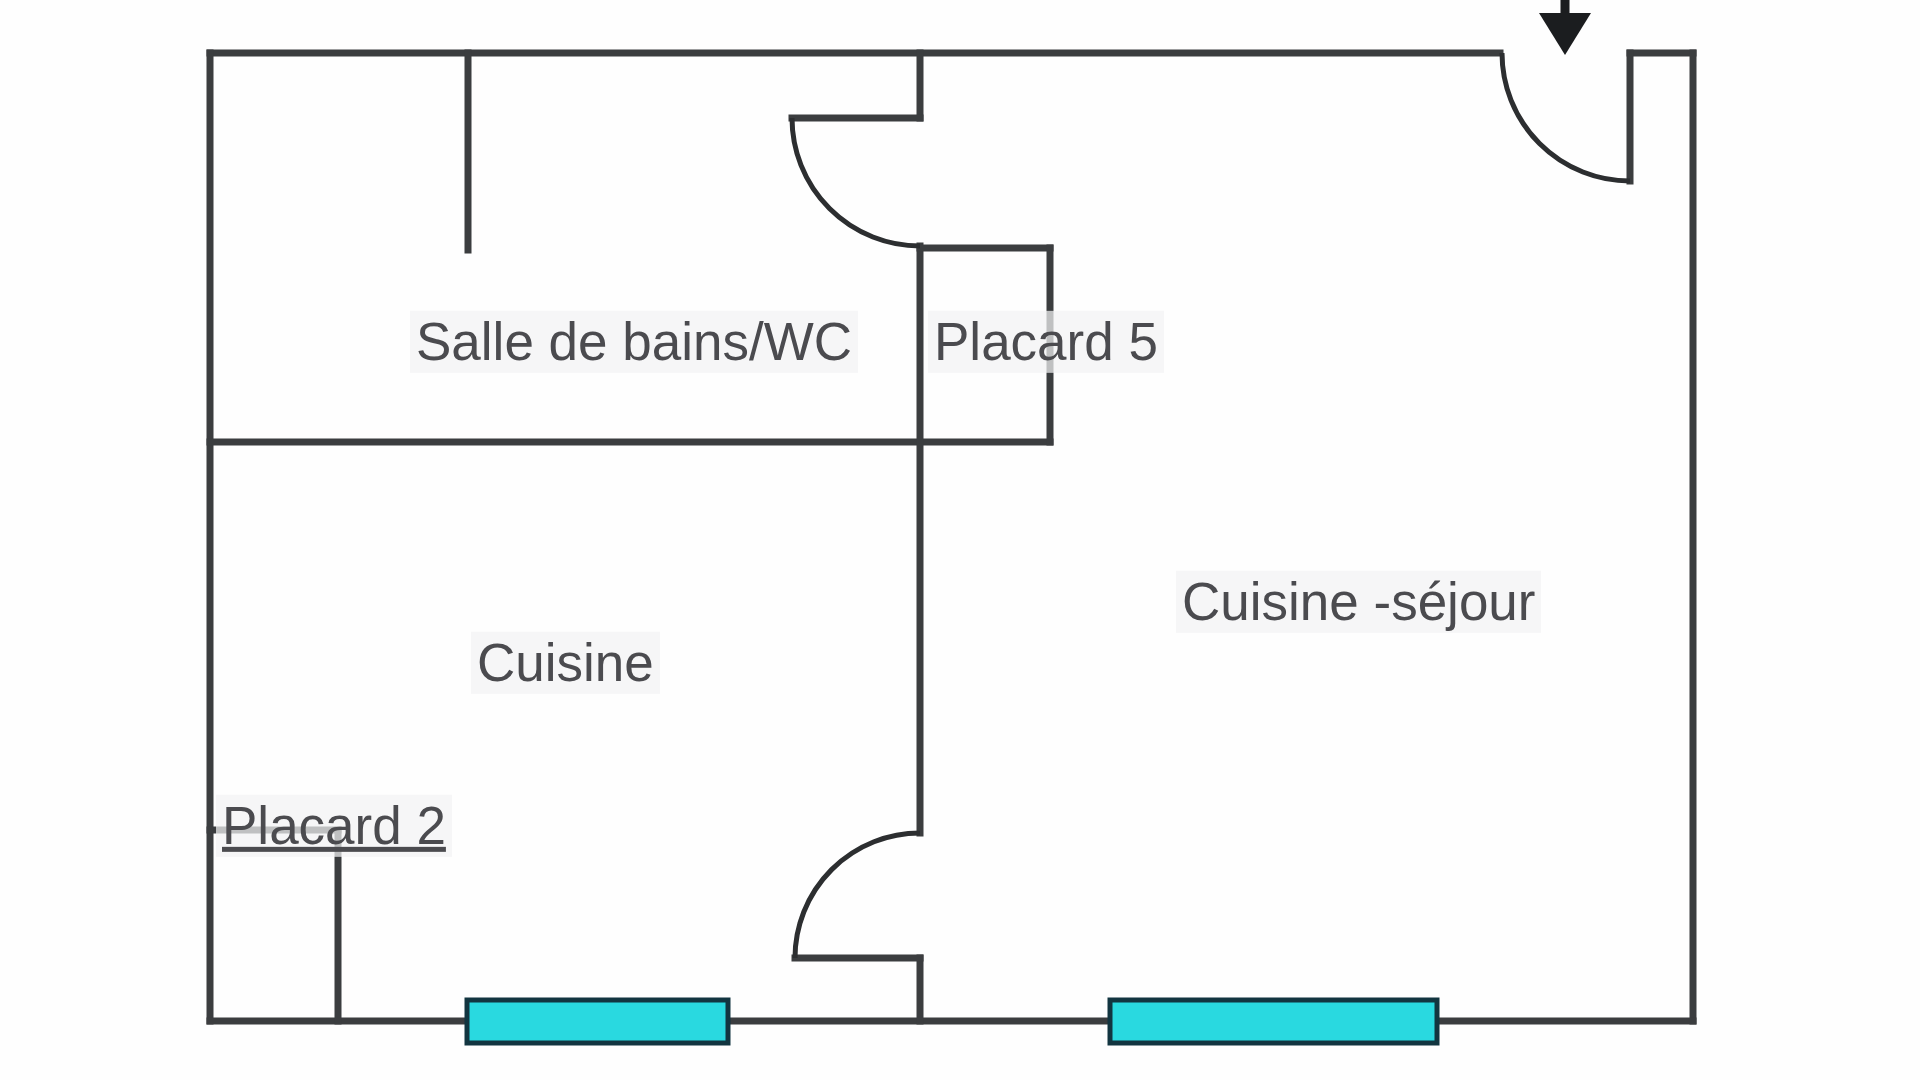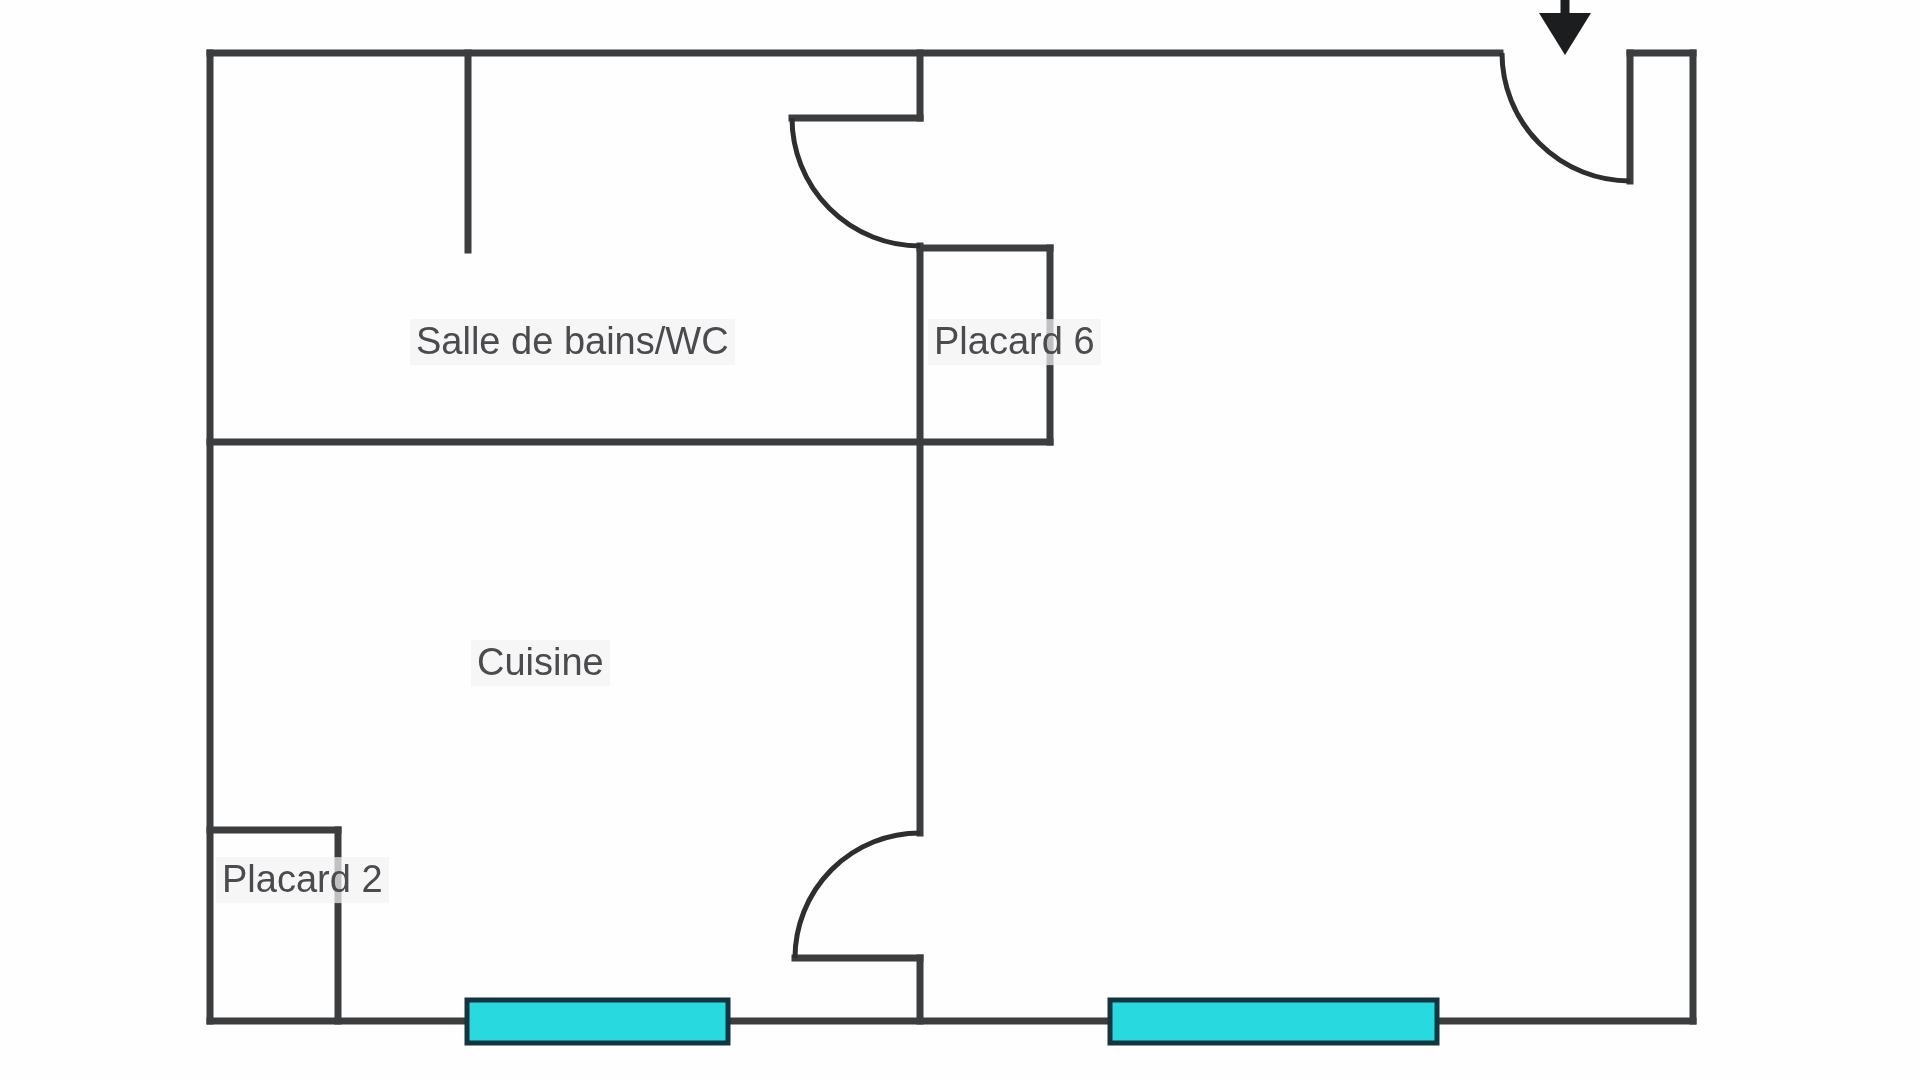--- a/index.html
+++ b/index.html
@@ -50,21 +50,21 @@
     stroke-width: 9;
     fill: none;
   }
   .arrow-head {
     fill: var(--arrow, #1b1d1f);
     stroke: none;
   }
   .room-label {
     position: absolute;
     transform: translateY(-50%);
-    font-size: 38px;
+    font-size: 53px;
     line-height: 1.1;
     letter-spacing: 0;
     color: var(--label-text, #4b4b4f);
     background: var(--label-halo, rgba(242,243,244,0.72));
     padding: 2px 6px;
     white-space: nowrap;
   }
 </style>
 </head>
 <body>
@@ -110,20 +110,21 @@
     </g>
 
     <g>
       <line class="arrow-shaft" x1="1565" y1="0" x2="1565" y2="16"></line>
       <polygon class="arrow-head" points="1539,13 1591,13 1565,55"></polygon>
     </g>
   </svg>
 
   <div class="room-label" style="left:410px; top:342px;">Salle de bains/WC</div>
 
-  <div class="room-label" style="left:928px; top:342px;">Placard 6</div>
+  <div class="room-label" style="left:928px; top:342px;">Placard 5</div>
 
   <div class="room-label" style="left:471px; top:663px;">Cuisine</div>
 
-  <div class="room-label" style="left:216px; top:880px;">Placard 2</div>
+  <div class="room-label" style="left:216px; top:826px;text-decoration:underline;">Placard 2</div>
 
+  <div class="room-label" style="left:1176px; top:602px;">Cuisine -séjour</div>
 
 </div>
 
 </body></html>

